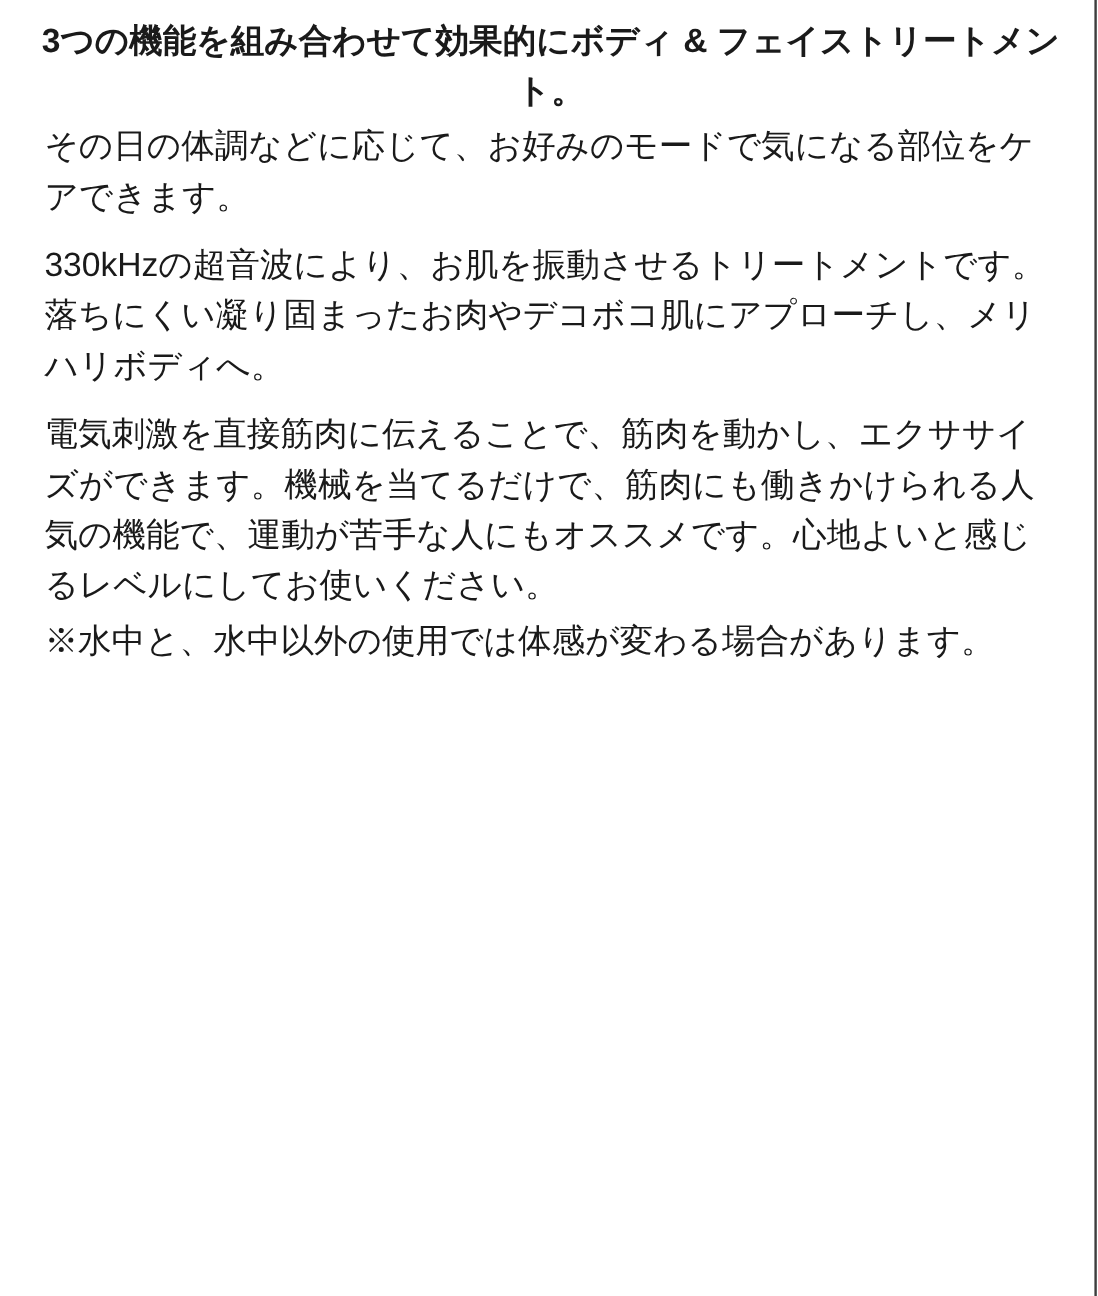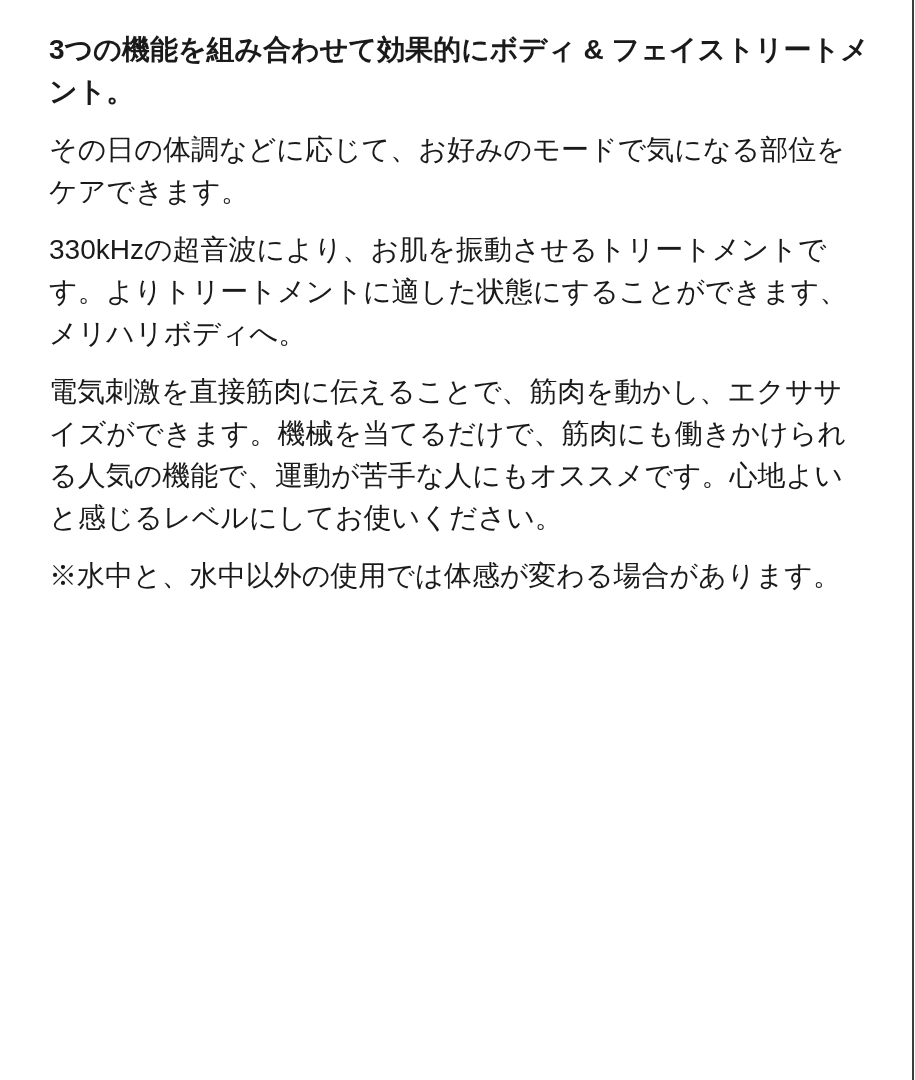--- a/index.html
+++ b/index.html
@@ -17,28 +17,29 @@
     font-family: "Liberation Sans", sans-serif;
     color: #1a1a1a;
     font-size: 28px;
     line-height: 42px;
     overflow: hidden;
   }
   .block { margin: 0; }
   .gap-large { margin-top: 58px; }
   .gap-small { margin-top: 15px; }
   .heading {
-    margin: 16px;
+    margin: 0;
     font-size: 28px;
     line-height: 42px;
     font-weight: 700;
     letter-spacing: 0;
+    text-align: center;
   }
   .body-text, .note {
-    margin: 16px;
+    margin: 4px;
     font-weight: 400;
     letter-spacing: 0;
     word-break: normal;
     overflow-wrap: break-word;
   }
   .right-border {
     position: absolute;
     top: 0;
     right: 1px;
     width: 2px;
@@ -51,21 +52,21 @@
 
 <div class="page">
 
   <section class="block">
     <h2 class="heading">3つの機能を組み合わせて効果的にボディ &amp; フェイストリートメント。</h2>
     <p class="body-text">その日の体調などに応じて、お好みのモードで気になる部位をケアできます。</p>
   </section>
 
 
   <section class="block gap-small">
-    <p class="body-text">330kHzの超音波により、お肌を振動させるトリートメントです。よりトリートメントに適した状態にすることができます、メリハリボディへ。</p>
+    <p class="body-text">330kHzの超音波により、お肌を振動させるトリートメントです。落ちにくい凝り固まったお肉やデコボコ肌にアプローチし、メリハリボディへ。</p>
   </section>
 
   <section class="block gap-small">
     <p class="body-text">電気刺激を直接筋肉に伝えることで、筋肉を動かし、エクササイズができます。機械を当てるだけで、筋肉にも働きかけられる人気の機能で、運動が苦手な人にもオススメです。心地よいと感じるレベルにしてお使いください。</p>
     <p class="note">※水中と、水中以外の使用では体感が変わる場合があります。</p>
   </section>
 
   <div class="right-border"></div>
 
 </div>

